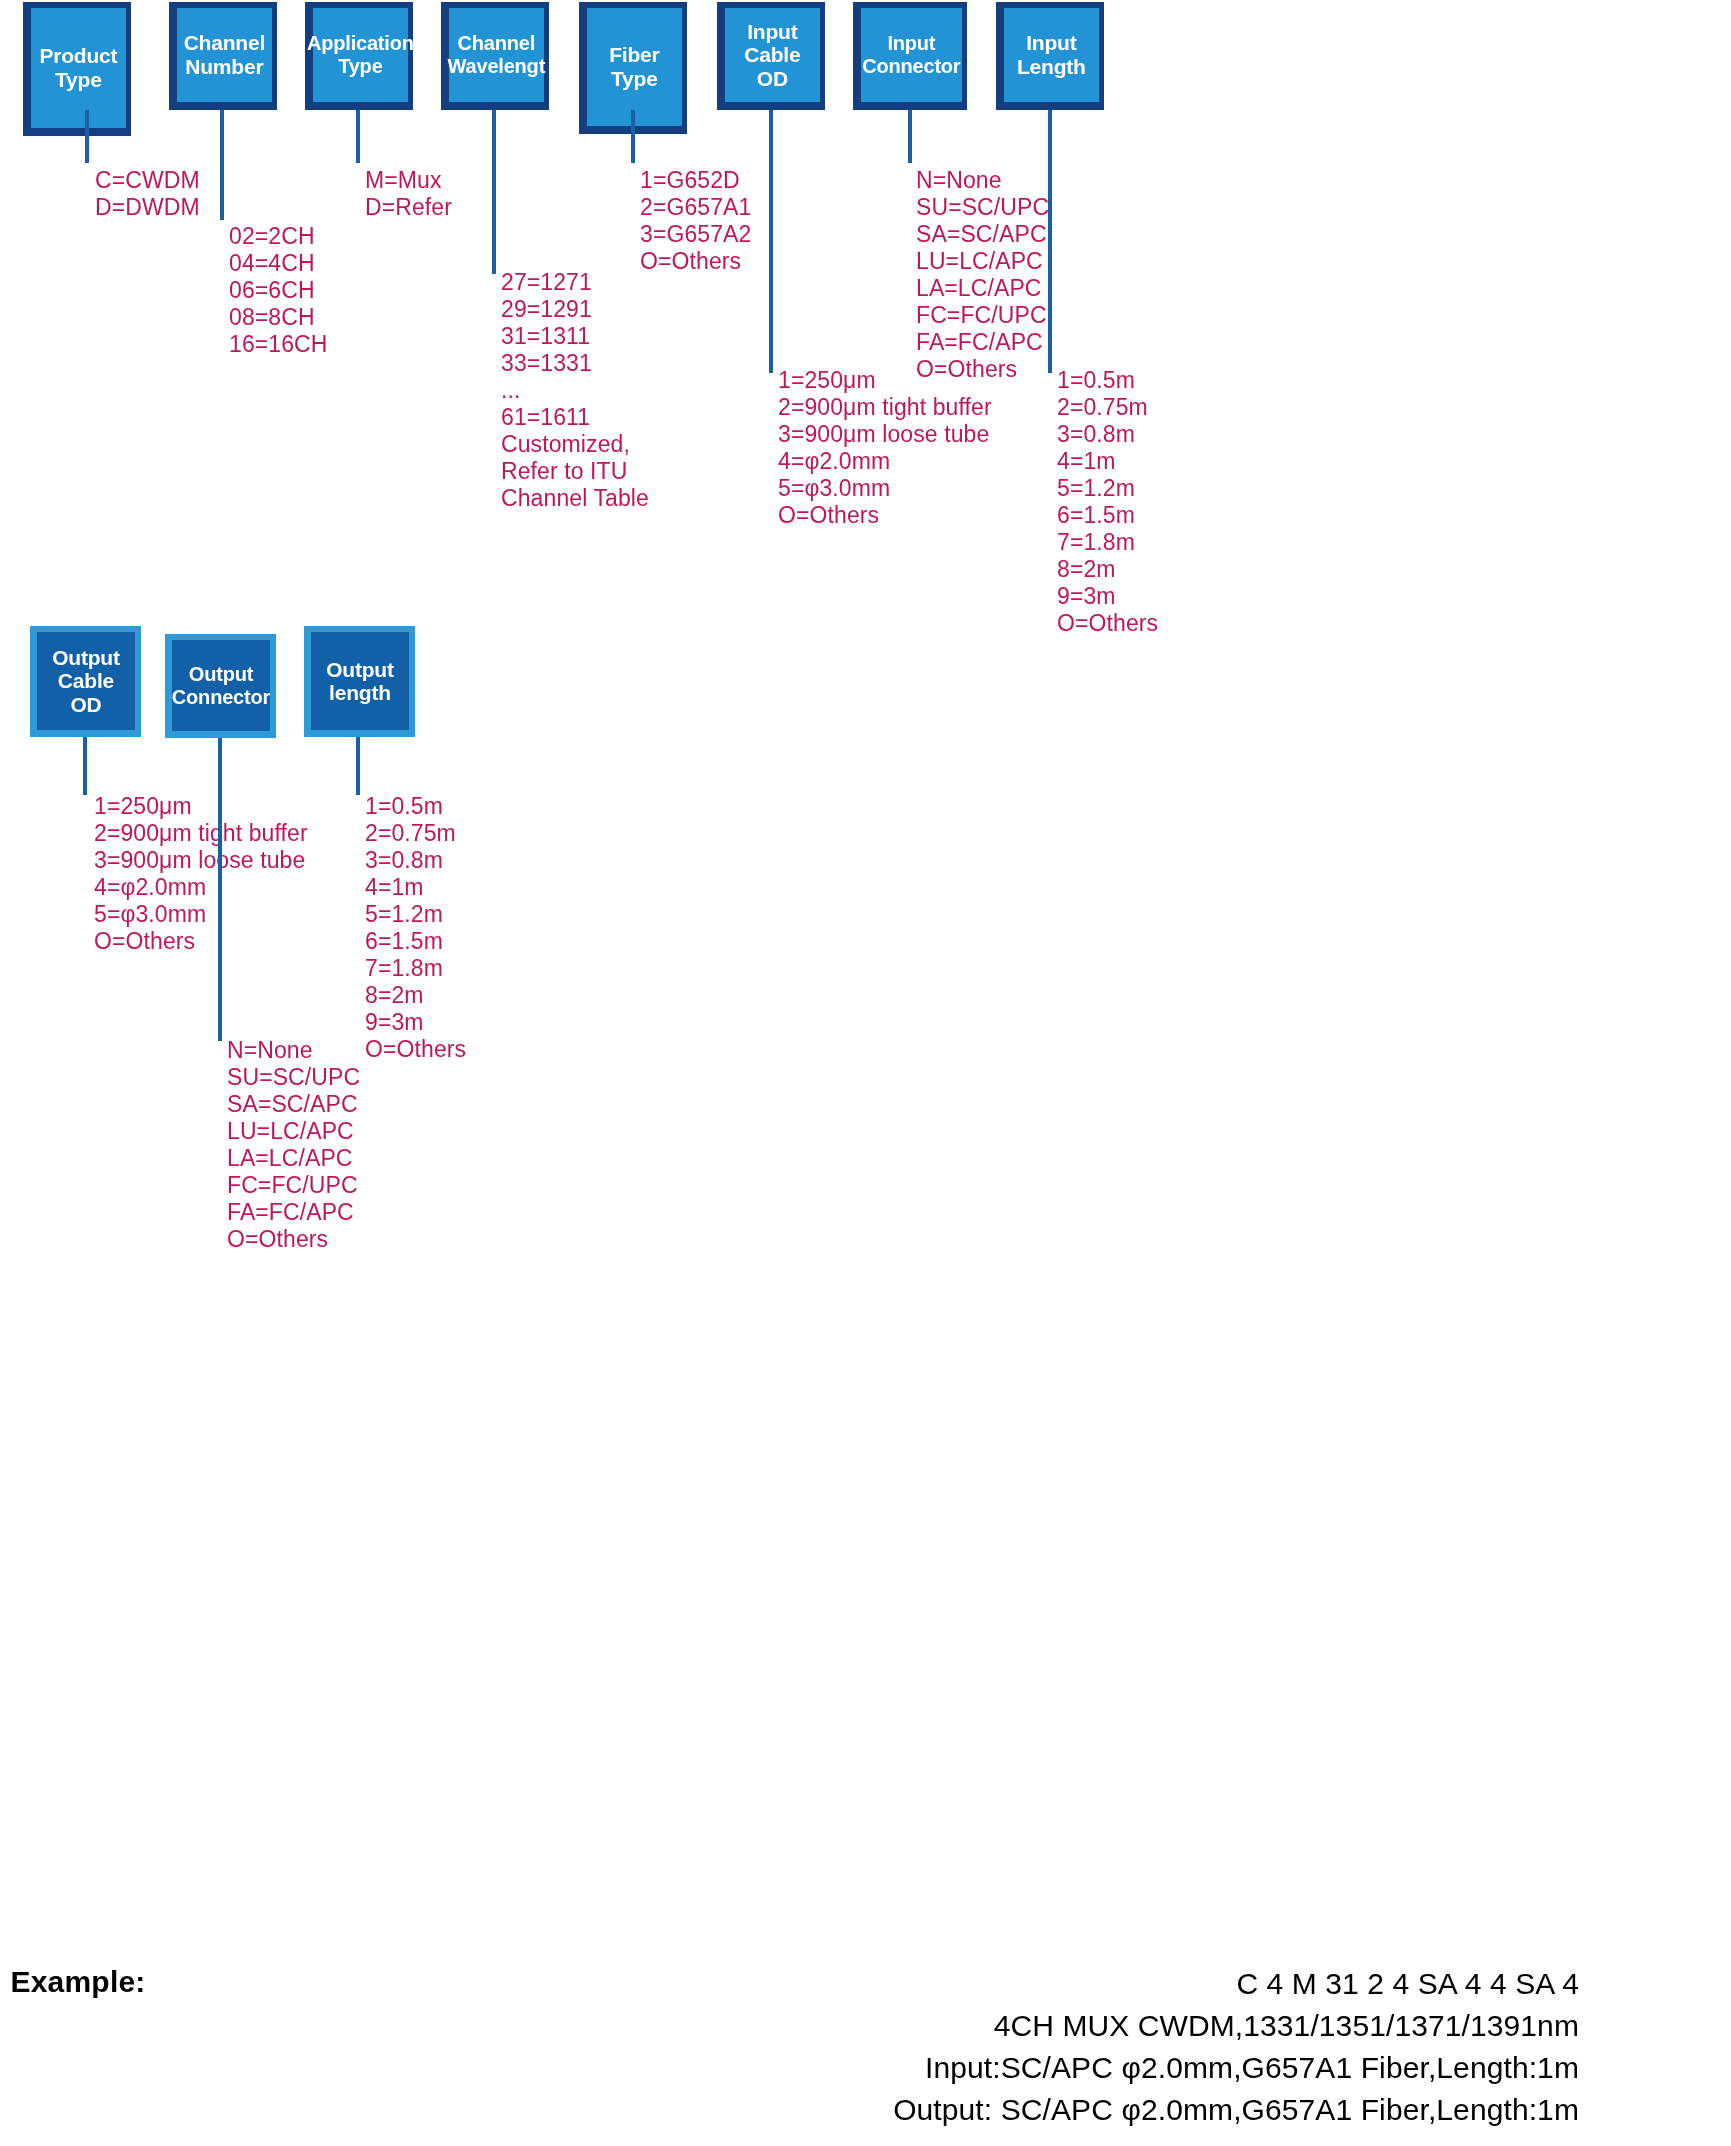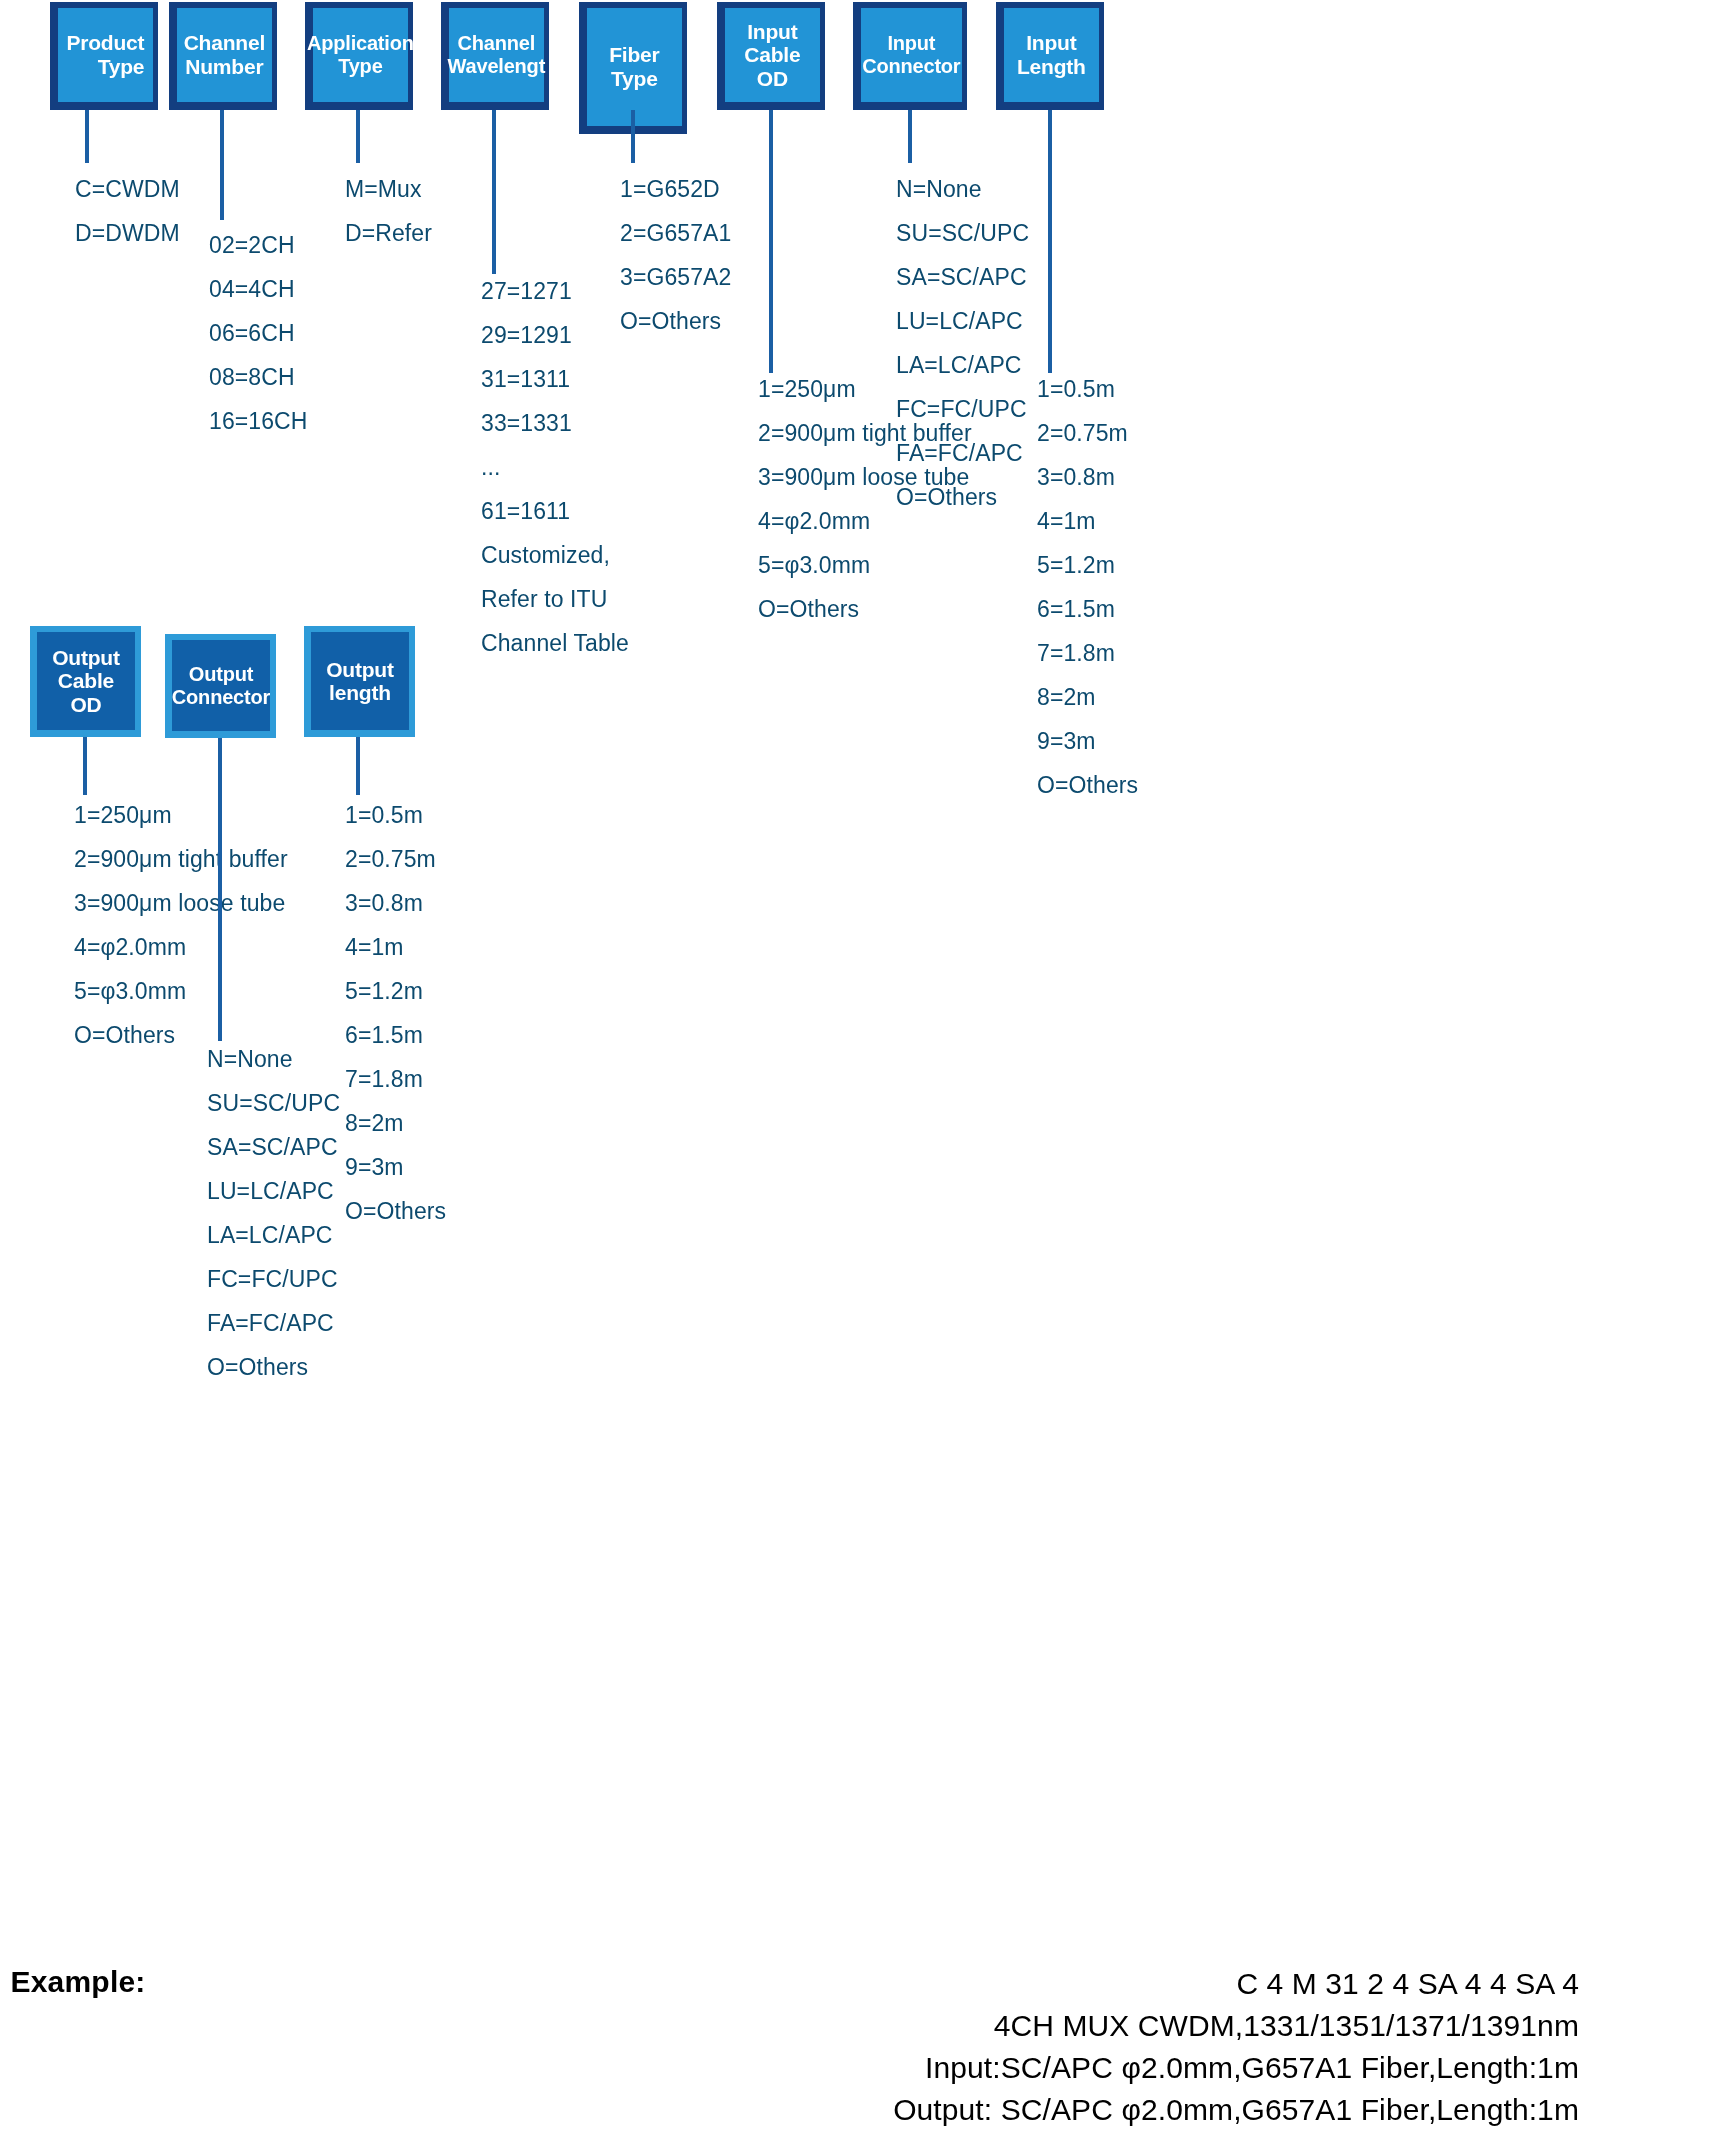--- a/index.html
+++ b/index.html
@@ -62,25 +62,26 @@
   
   .stem {
     position: absolute;
     width: 4.4px;
     background: #1B5FA4;
   }
 
   
   .options {
     position: absolute;
-    color: #0c4a6e;
+    color: #be185d;
     font-size: 23px;
-    line-height: 44px;
+    line-height: 27px;
     white-space: pre-line;
     letter-spacing: 0.1px;
+    margin-left: 20px;
   }
 
   
   .example-label {
     position: absolute;
     color: #000000;
     font-weight: bold;
     font-size: 30px;
     letter-spacing: 0.2px;
   }
@@ -90,21 +91,21 @@
     font-size: 30px;
     line-height: 42px;
     white-space: pre-line;
     letter-spacing: 0.1px;
     text-align: right;
   }
 </style>
 </head>
 <body>
 
-<div class="box style-a" style="left:50px; top:1.8px; width:108px; height:108px;text-align:right;">
+<div class="box style-a" style="left:23px; top:1.8px; width:108px; height:134px;">
   <span class="inner">
     <span class="label" style="font-size:21px;">Product
 Type</span>
   </span>
 </div>
 <div class="stem" style="left:85px; top:110px; height:53px;"></div>
 <div class="options" style="left:75px; top:167px; width:211px;">C=CWDM
 D=DWDM</div>
 
 <div class="box style-a" style="left:169px; top:1.8px; width:108px; height:108px;">

